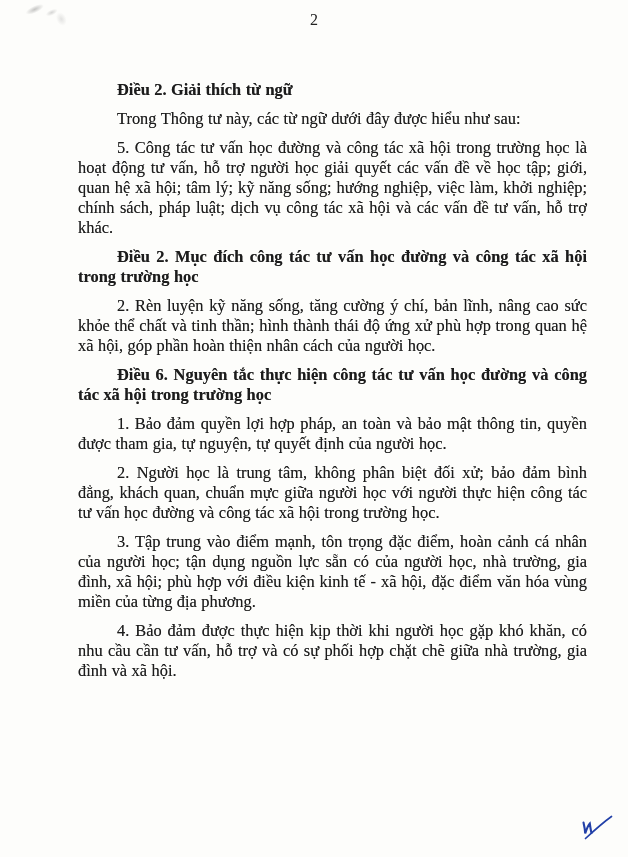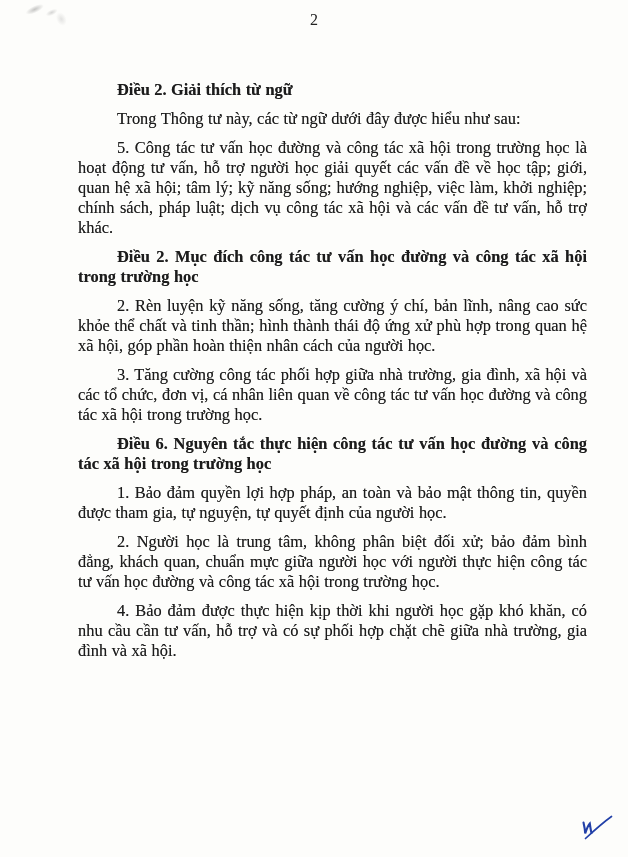--- a/index.html
+++ b/index.html
@@ -62,24 +62,24 @@
 
   <div class="page-number">2</div>
 
   <div class="content" id="document-content">
 
   <div class="para heading">Điều 2. Giải thích từ ngữ</div>
       <div class="para">Trong Thông tư này, các từ ngữ dưới đây được hiểu như sau:</div>
       <div class="para">5. Công tác tư vấn học đường và công tác xã hội trong trường học là hoạt động tư vấn, hỗ trợ người học giải quyết các vấn đề về học tập; giới, quan hệ xã hội; tâm lý; kỹ năng sống; hướng nghiệp, việc làm, khởi nghiệp; chính sách, pháp luật; dịch vụ công tác xã hội và các vấn đề tư vấn, hỗ trợ khác.</div>
       <div class="para heading">Điều 2. Mục đích công tác tư vấn học đường và công tác xã hội trong trường học</div>
       <div class="para">2. Rèn luyện kỹ năng sống, tăng cường ý chí, bản lĩnh, nâng cao sức khỏe thể chất và tinh thần; hình thành thái độ ứng xử phù hợp trong quan hệ xã hội, góp phần hoàn thiện nhân cách của người học.</div>
-      <div class="para">3. Tăng cường công tác phối hợp giữa nhà trường, gia đình, xã hội và các tổ chức, đơn vị, cá nhân liên quan về công tác tư vấn học đường và công tác xã hội trong trường học.</div>
       <div class="para heading">Điều 6. Nguyên tắc thực hiện công tác tư vấn học đường và công tác xã hội trong trường học</div>
       <div class="para">1. Bảo đảm quyền lợi hợp pháp, an toàn và bảo mật thông tin, quyền được tham gia, tự nguyện, tự quyết định của người học.</div>
       <div class="para">2. Người học là trung tâm, không phân biệt đối xử; bảo đảm bình đẳng, khách quan, chuẩn mực giữa người học với người thực hiện công tác tư vấn học đường và công tác xã hội trong trường học.</div>
+      <div class="para">3. Tập trung vào điểm mạnh, tôn trọng đặc điểm, hoàn cảnh cá nhân của người học; tận dụng nguồn lực sẵn có của người học, nhà trường, gia đình, xã hội; phù hợp với điều kiện kinh tế - xã hội, đặc điểm văn hóa vùng miền của từng địa phương.</div>
       <div class="para">4. Bảo đảm được thực hiện kịp thời khi người học gặp khó khăn, có nhu cầu cần tư vấn, hỗ trợ và có sự phối hợp chặt chẽ giữa nhà trường, gia đình và xã hội.</div>
     </div>
 
   <div class="signature">
     <svg width="42" height="36" viewBox="0 0 42 36">
       <path d="M7.5,10.5 C8.2,13.5 9.0,17.5 9.2,21.5 C10.5,17.5 12.2,13.0 13.8,11.5 C14.3,14.8 14.8,18.5 15.5,21.0" fill="none" stroke="#2240a8" stroke-width="2.1" stroke-linecap="round"></path>
       <path d="M9.5,26.5 C16.0,20.5 27.0,10.5 35.5,4.5" fill="none" stroke="#2240a8" stroke-width="1.7" stroke-linecap="round"></path>
     </svg>
   </div>
 

